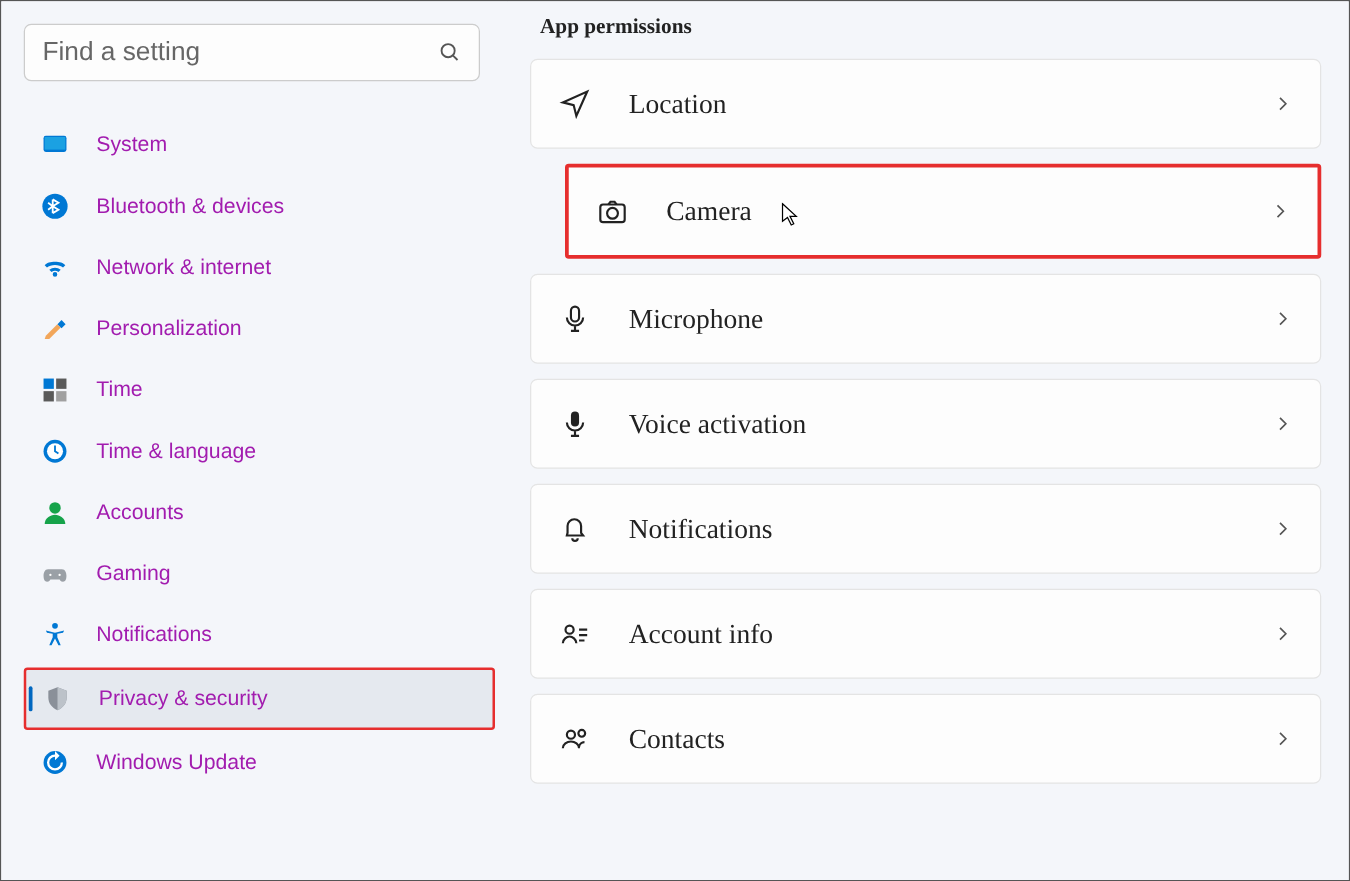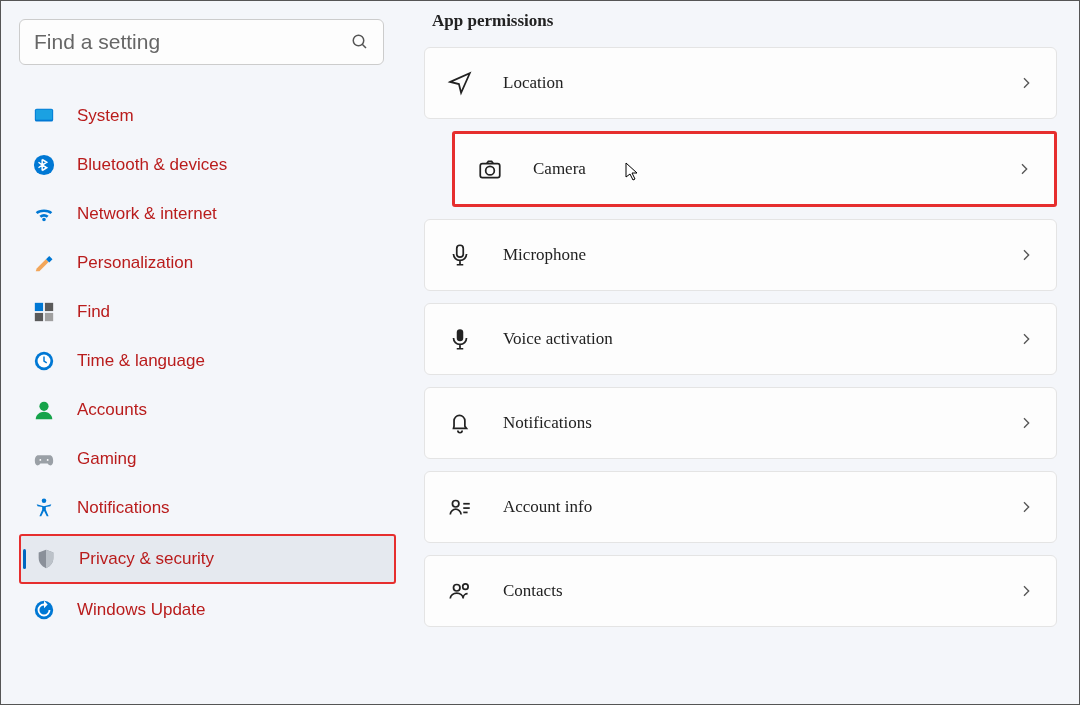--- a/index.html
+++ b/index.html
@@ -43,21 +43,21 @@
     .nav-list { list-style: none; }
     .nav-item {
       display: flex;
       align-items: center;
       padding: 12px 14px;
       margin: 3px 0;
       border-radius: 5px;
       cursor: pointer;
       position: relative;
       font-size: 17px;
-      color: #b91c1c;
+      color: #a21caf;
     }
     .nav-item.active {
       background: #e5e9ef;
     }
     .nav-item.active::before {
       content: "";
       position: absolute;
       left: 2px;
       top: 13px;
       bottom: 13px;
@@ -113,21 +113,21 @@
       width: 26px;
       height: 26px;
       display: flex;
       align-items: center;
       justify-content: center;
       color: #222;
       flex-shrink: 0;
     }
     .perm-label {
       margin-left: 30px;
-      font-size: 17px;
+      font-size: 22px;
       color: #222;
       flex: 1;
     }
     .chev {
       width: 16px;
       height: 16px;
       color: #555;
     }
     .cursor-arrow {
       position: absolute;
@@ -194,21 +194,21 @@
 
       <li class="nav-item">
         <span class="nav-icon">
           <svg viewBox="0 0 24 24">
               <rect x="2" y="2" width="9" height="9" fill="#0078d4"></rect>
               <rect x="13" y="2" width="9" height="9" fill="#5a5a5a"></rect>
               <rect x="2" y="13" width="9" height="9" fill="#5a5a5a"></rect>
               <rect x="13" y="13" width="9" height="9" fill="#a0a0a0"></rect>
             </svg>
         </span>
-        <span>Find</span>
+        <span>Time</span>
       </li>
 
       <li class="nav-item">
         <span class="nav-icon">
           <svg viewBox="0 0 24 24">
               <circle cx="12" cy="12" r="10" fill="#0078d4"></circle>
               <circle cx="12" cy="12" r="7" fill="#fff"></circle>
               <path d="M12 7v5l3 2" stroke="#0078d4" stroke-width="1.6" fill="none"></path>
             </svg>
         </span>

